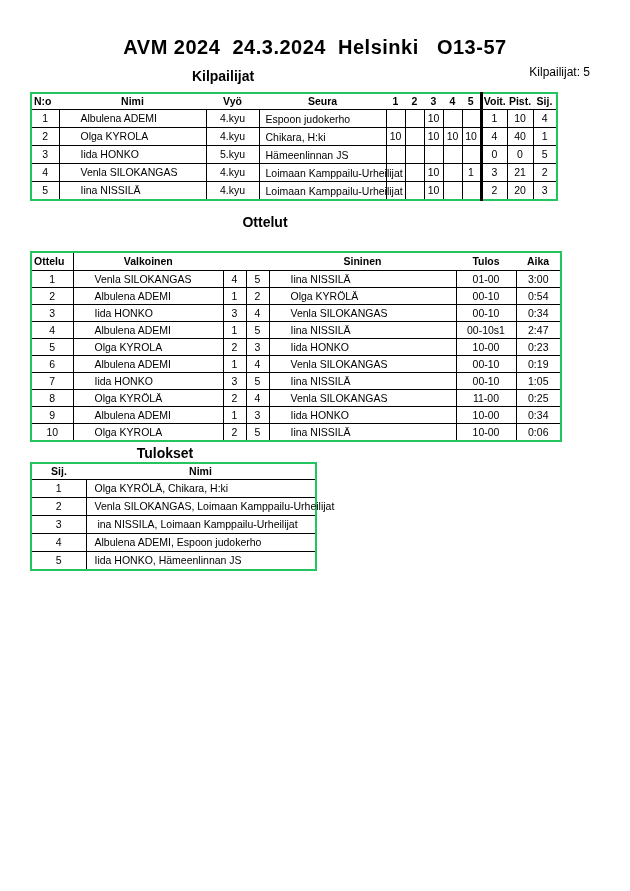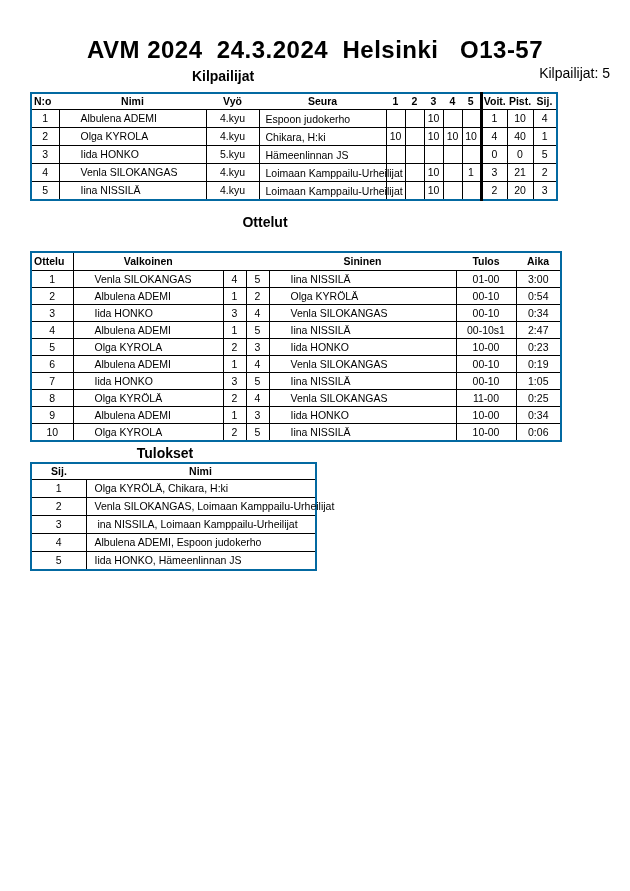--- a/index.html
+++ b/index.html
@@ -7,34 +7,34 @@
     position:relative;
     width:630px;height:891px;
     background:#ffffff;
     margin:0 auto;
     font-family:"Liberation Sans", sans-serif;
     color:#000;
     overflow:hidden;
   }
   .main-title{
     position:absolute;top:36px;left:0;width:630px;
-    text-align:center;font-size:24px;font-weight:bold;
+    text-align:center;font-size:20px;font-weight:bold;
     white-space:pre;letter-spacing:0.5px;
   }
   .count-label{
-    position:absolute;top:65px;right:20px;
-    font-size:14px;
+    position:absolute;top:65px;right:40px;
+    font-size:12px;
   }
   .sec-title{position:absolute;font-size:14px;font-weight:bold;text-align:center;width:160px;}
   .sec-title.t1{top:68px;left:143px;}
   .sec-title.t2{top:214px;left:185px;}
   .sec-title.t3{top:445px;left:85px;}
 
   table{border-collapse:collapse;table-layout:fixed;position:absolute;background:#fff;}
-  table{border:2px solid #0369a1;}
+  table{border:2px solid #22c55e;}
   th,td{
     padding:0;font-size:10.5px;line-height:1;overflow:visible;
     white-space:nowrap;font-weight:normal;
   }
   th{font-weight:bold;border:0;border-bottom:1px solid #000;}
   td{border:1px solid #000;}
   .c{text-align:center;}
   .l{text-align:left;padding-left:21px;}
   th.l{padding-left:2px;}
 

